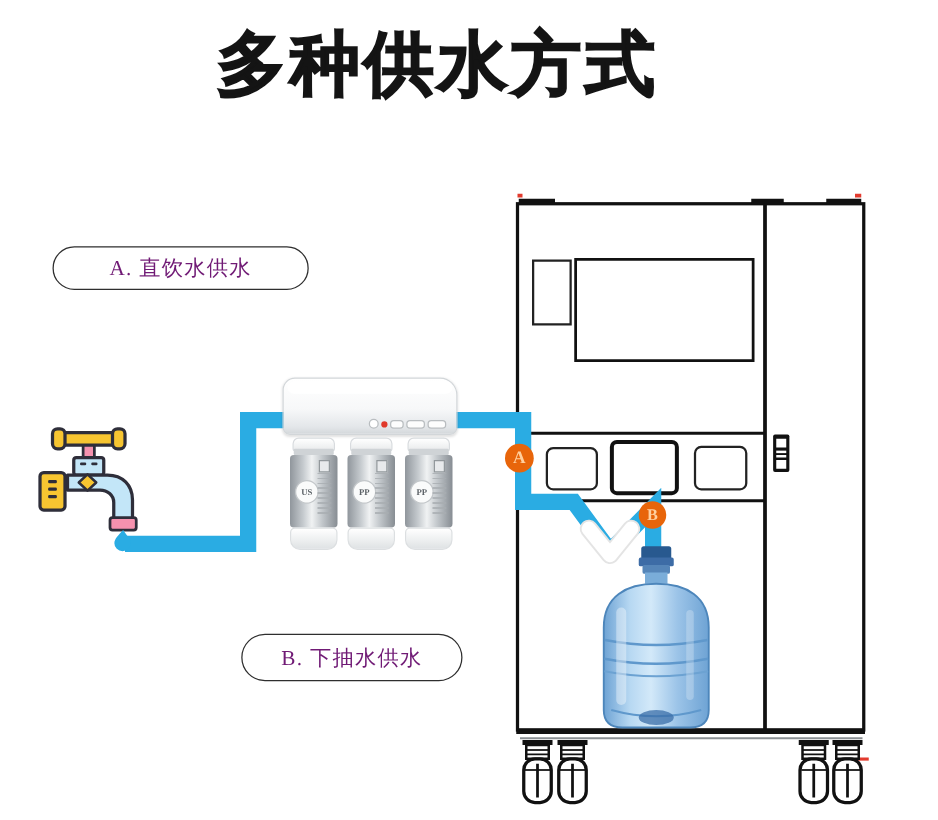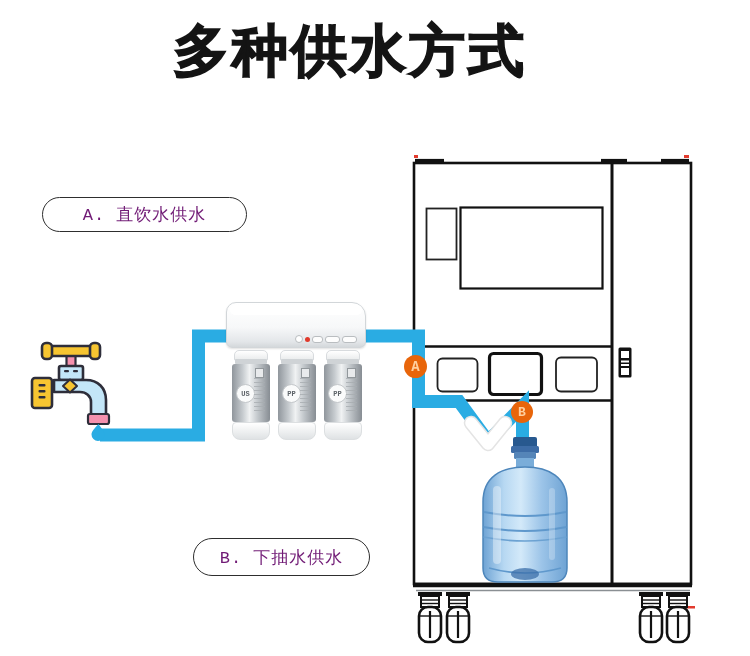--- a/index.html
+++ b/index.html
@@ -1,33 +1,33 @@
 <!DOCTYPE html>
 <html><head>
 <meta charset="utf-8">
 <style>
   html,body{margin:0;padding:0;background:#ffffff;}
   .canvas{
     position:relative;width:700px;height:656px;background:#ffffff;overflow:hidden;
-    font-family:Liberation Mono, monospace;
+    font-family:Liberation Serif, serif;
   }
   
   .title{
     position:absolute;left:0;top:14px;width:100%;text-align:center;
     font-size:56px;font-weight:900;color:#141414;letter-spacing:3px;
     -webkit-text-stroke:1.5px #141414;z-index:6;
   }
   
   .pill{
     position:absolute;background:#fff;border:1.6px solid #2e2e2e;border-radius:20px;
     display:flex;align-items:center;justify-content:center;
     font-size:17px;color:#701a75;z-index:6;letter-spacing:1px;
   }
   .pill-a{left:42px;top:197px;width:203px;height:33px;}
-  .pill-b{left:193px;top:538px;width:175px;height:36px;}
+  .pill-b{left:193px;top:507px;width:175px;height:36px;}
   
   .machine-svg{position:absolute;left:400px;top:148px;width:305px;height:508px;z-index:1;}
   .pipes-svg{position:absolute;left:0;top:0;width:750px;height:656px;z-index:2;pointer-events:none;}
   .bottle-svg{position:absolute;left:470px;top:430px;width:110px;height:155px;z-index:3;}
   .faucet-svg{position:absolute;left:30px;top:340px;width:82px;height:104px;z-index:3;}
   
   .filter{position:absolute;left:222px;top:296px;width:150px;height:150px;z-index:3;}
   .manifold{
     position:absolute;left:4px;top:6px;width:138px;height:44px;
     background:linear-gradient(180deg,#ffffff 0%,#f7f8f9 55%,#e3e6e9 88%,#d4d8db 100%);

